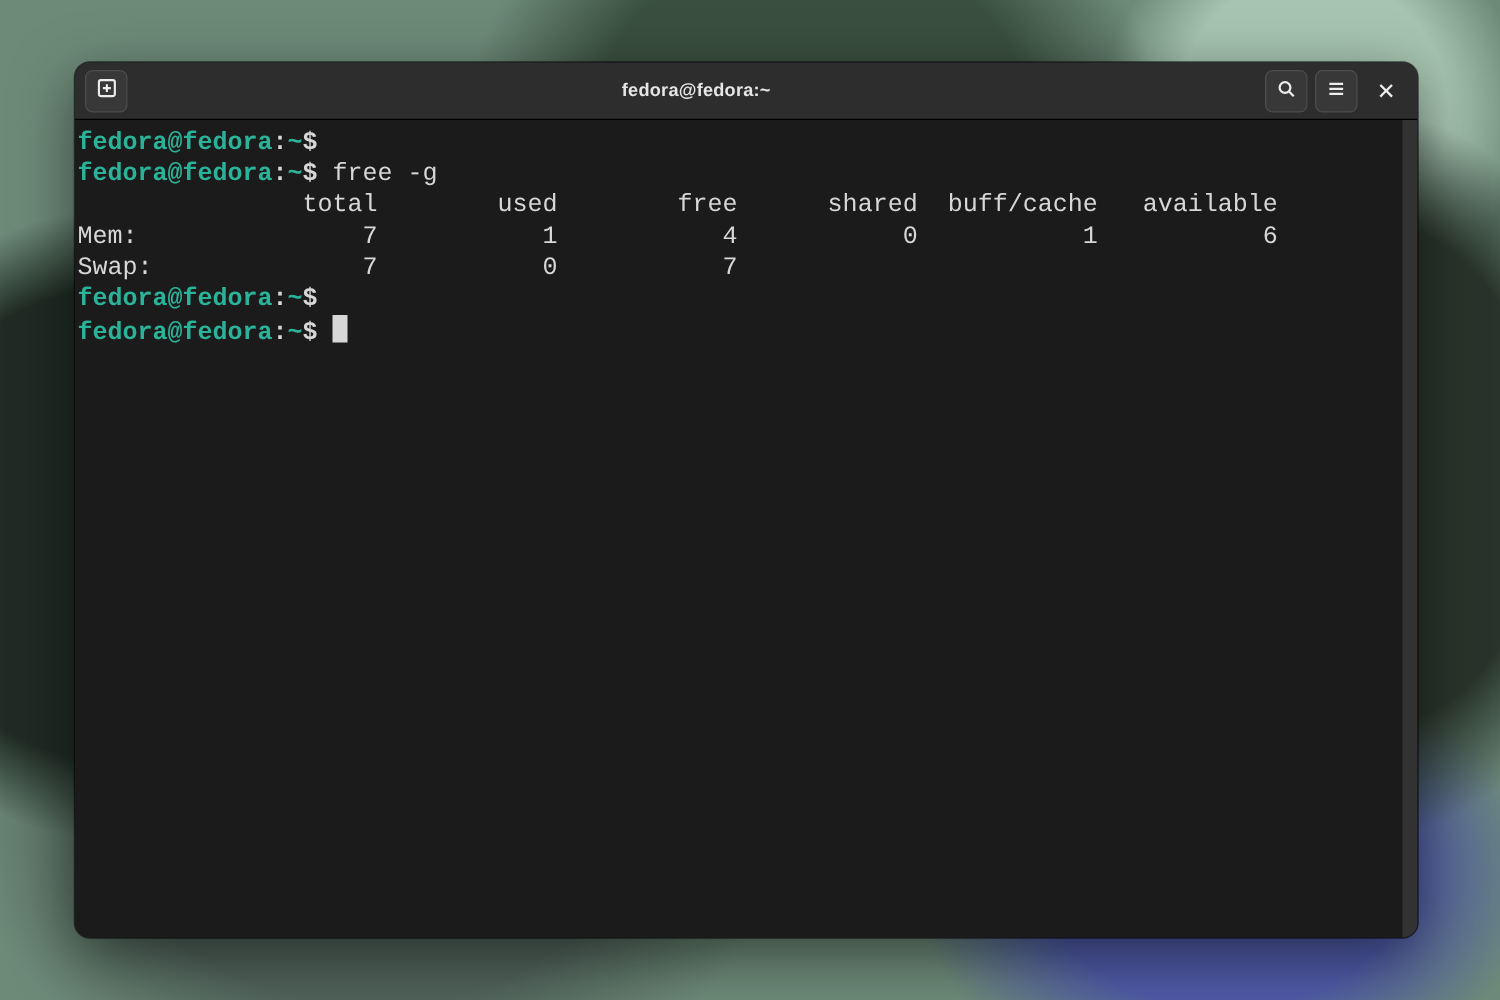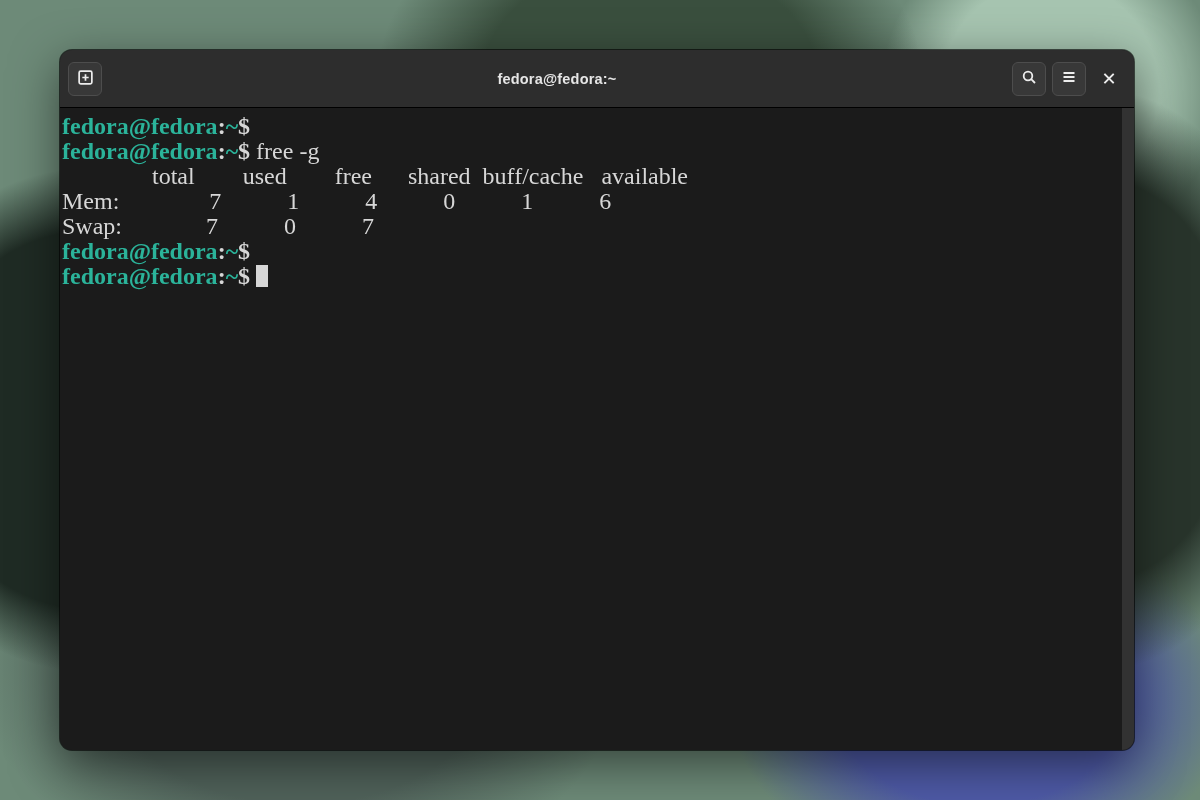--- a/index.html
+++ b/index.html
@@ -36,21 +36,21 @@
     height: 700px;
     border-radius: 12px;
     overflow: hidden;
     box-shadow: 0 14px 48px rgba(0,0,0,.5), 0 0 0 1px rgba(0,0,0,.6);
     display: flex;
     flex-direction: column;
     background: #1b1b1b;
   }
 
   .titlebar {
-    height: 58px;
+    height: 46px;
     background: #2d2d2d;
     display: flex;
     align-items: center;
     padding: 0 8px;
     gap: 6px;
     font-size: 14.5px;
     color: #e6e6e6;
     border-bottom: 1px solid #000;
     box-sizing: border-box;
   }
@@ -82,22 +82,22 @@
   .term-body {
     position: relative;
     flex: 1;
     background: #1b1b1b;
     display: flex;
   }
   .term-pre {
     margin: 0;
     padding: 6px 2px 6px 2px;
     flex: 1;
-    font-family: Liberation Serif, serif;
-    font-size: 24px;
+    font-family: Liberation Mono, monospace;
+    font-size: 20px;
     line-height: 25px;
     color: #d7d7d7;
     white-space: pre;
     overflow-y: auto;
     box-sizing: border-box;
   }
   .prompt-user { color: #2bb39a; font-weight: 600; }
   .prompt-sep  { color: #d7d7d7; font-weight: 600; }
   .prompt-path { color: #2bb39a; font-weight: 600; }
   .cursor {

